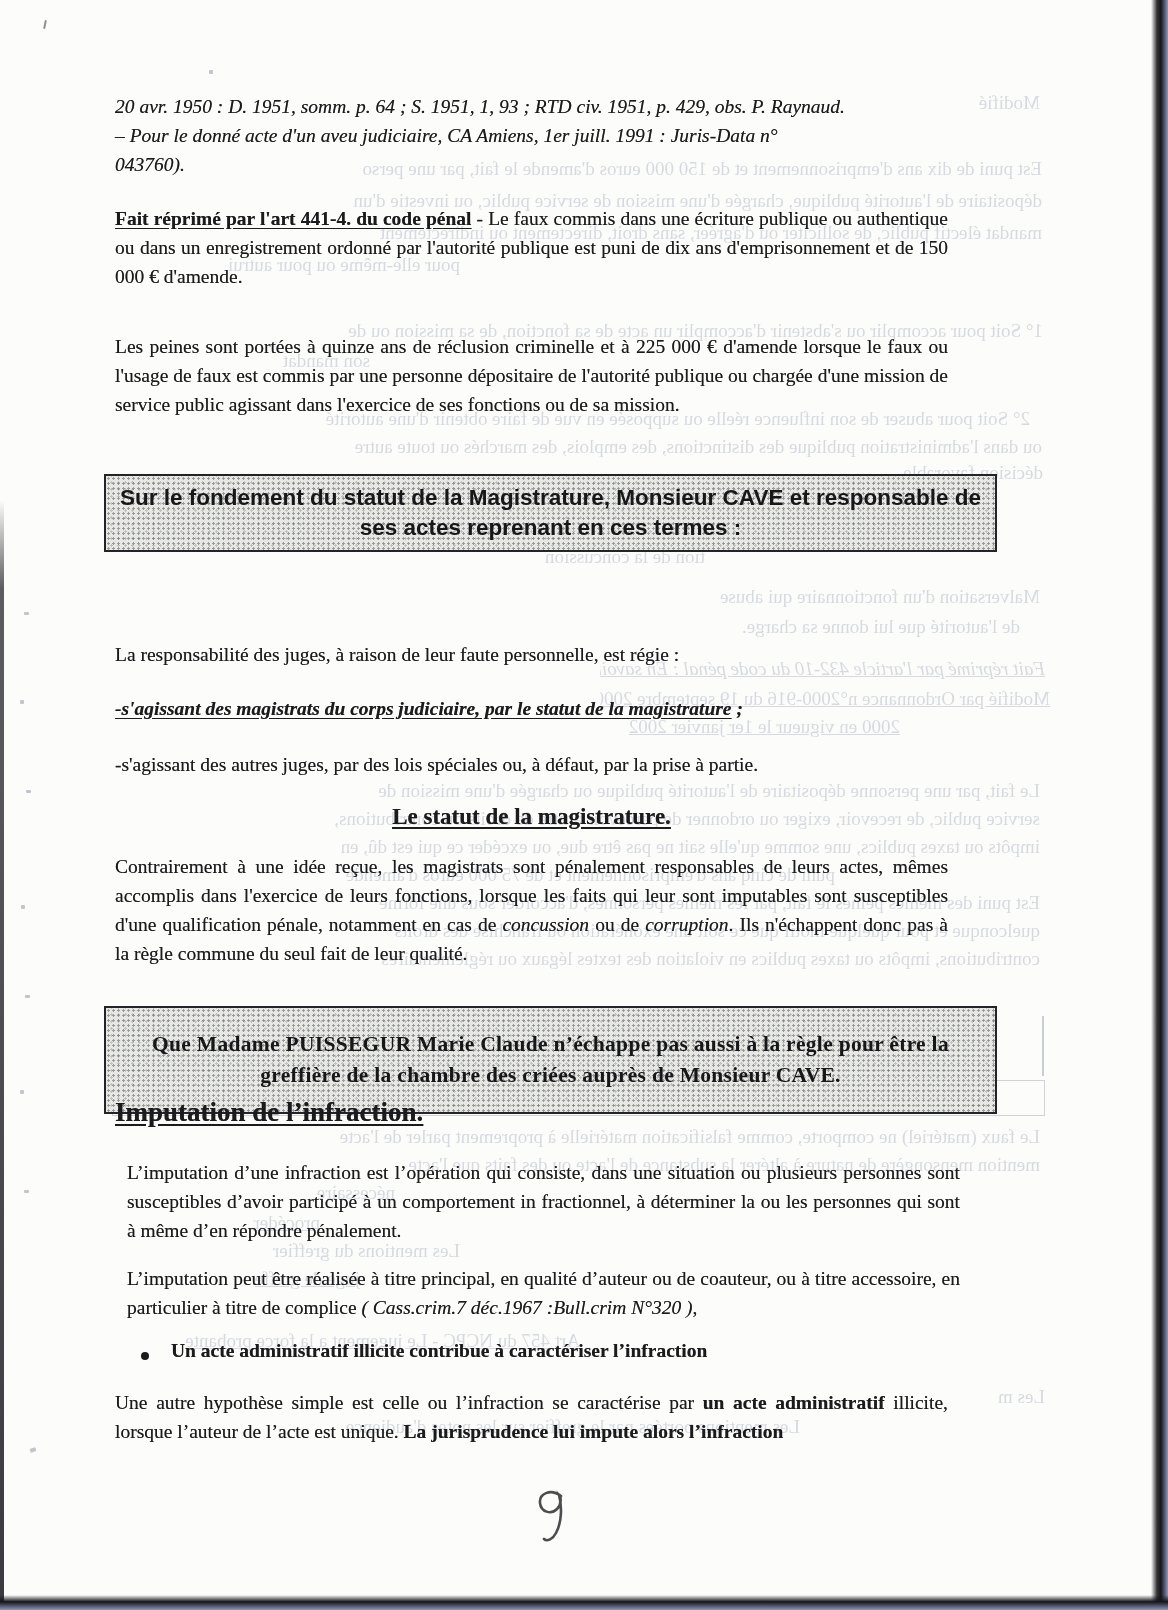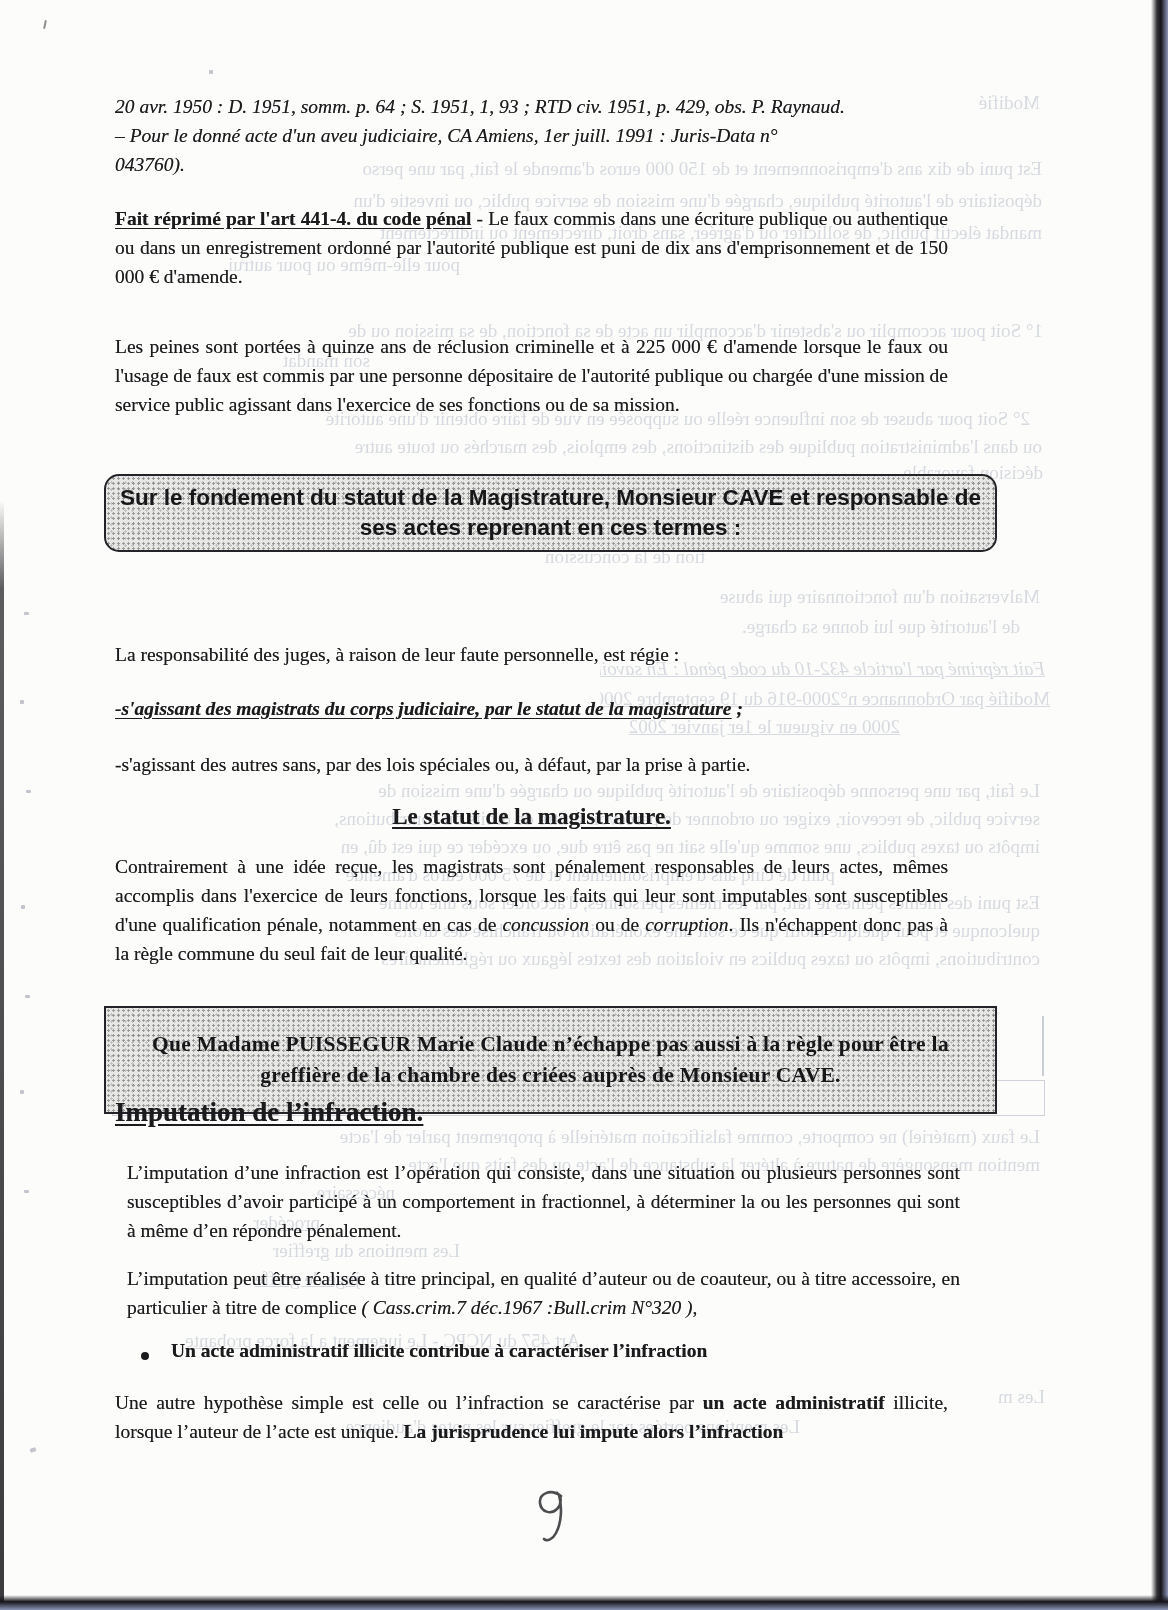--- a/index.html
+++ b/index.html
@@ -45,21 +45,21 @@
     position:absolute;left:104px;width:893px;box-sizing:border-box;
     border:2.5px solid #242428;
     background-color:#e7e8e5;
     background-image:radial-gradient(rgba(88,92,90,.55) 1px, transparent 1.35px),
                      radial-gradient(rgba(120,124,120,.35) 1px, transparent 1.3px);
     background-size:5px 5px,7px 7px;
     background-position:0 0,2px 3px;
     text-align:center;color:#17171a;
   }
   .banner1{font-family:"Liberation Sans","DejaVu Sans",sans-serif;
-    font-weight:bold;font-size:22.5px;line-height:30px;padding:7px 12px;border-radius:15px;}
+    font-weight:bold;font-size:22.5px;line-height:30px;padding:7px 12px;}
   .banner2{font-family:"Liberation Serif","DejaVu Serif",serif;
     font-weight:bold;font-size:21.5px;line-height:31px;padding:21px 30px;
     letter-spacing:.3px;}
 
   .bullet-row{display:flex;align-items:center;}
   .dot{width:8px;height:8px;border-radius:50%;background:#1b1b1d;margin:11px 22px 0 0;flex:none;}
 
   .hand{position:absolute;z-index:3;}
   .sr{font-size:0;line-height:0;position:absolute;}
 </style>
@@ -133,21 +133,21 @@
 
     <div class="banner banner1" style="top:474px">Sur le fondement du statut de la Magistrature, Monsieur CAVE et responsable de ses actes reprenant en ces termes :</div>
 
 
     <div class="blk" style="top:640px">La responsabilité des juges, à raison de leur faute personnelle, est régie :</div>
 
     <div class="blk" style="top:694px">
       <span class="b it u">-s'agissant des magistrats du corps judiciaire, par le statut de la magistrature</span><span class="b it"> ;</span>
     </div>
 
-    <div class="blk" style="top:750px">-s'agissant des autres sans, par des lois spéciales ou, à défaut, par la prise à partie.</div>
+    <div class="blk" style="top:750px">-s'agissant des autres juges, par des lois spéciales ou, à défaut, par la prise à partie.</div>
 
     <div class="blk center" style="top:802px">
       <span class="b u" style="font-size:23px">Le statut de la magistrature.</span>
     </div>
 
     <p class="blk j" style="top:852px;margin:0">
       <span>Contrairement à une idée reçue, les magistrats sont pénalement responsables de leurs actes, mêmes accomplis dans l'exercice de leurs fonctions, lorsque les faits qui leur sont imputables sont susceptibles d'une qualification pénale, notamment en cas de </span><span class="it">concussion</span><span> ou de </span><span class="it">corruption</span><span>. Ils n'échappent donc pas à la règle commune du seul fait de leur qualité.</span>
     </p>
 
     <div class="banner banner2" style="top:1006px">Que Madame PUISSEGUR Marie Claude n’échappe pas aussi à la règle pour être la greffière de la chambre des criées auprès de Monsieur CAVE.</div>

